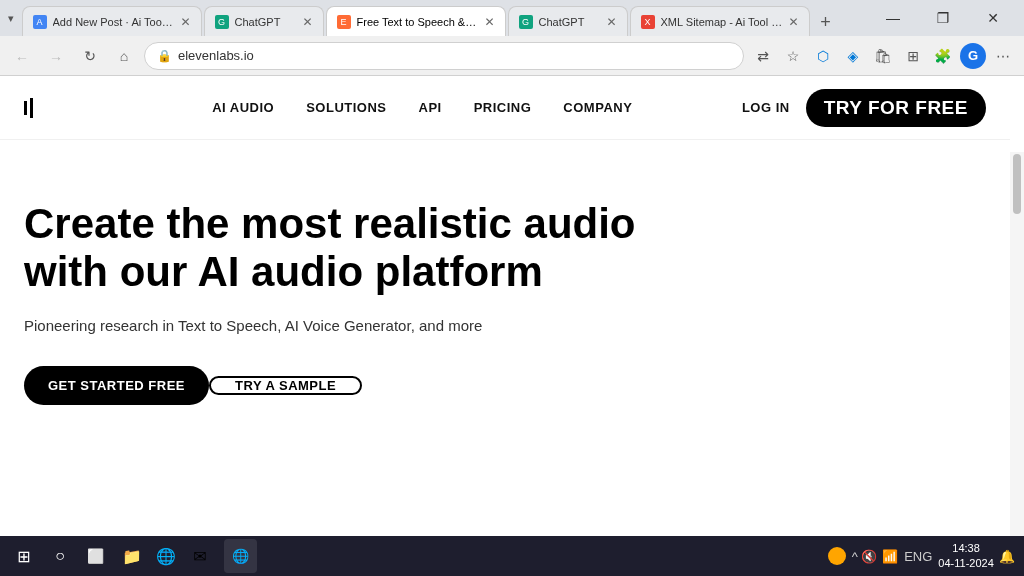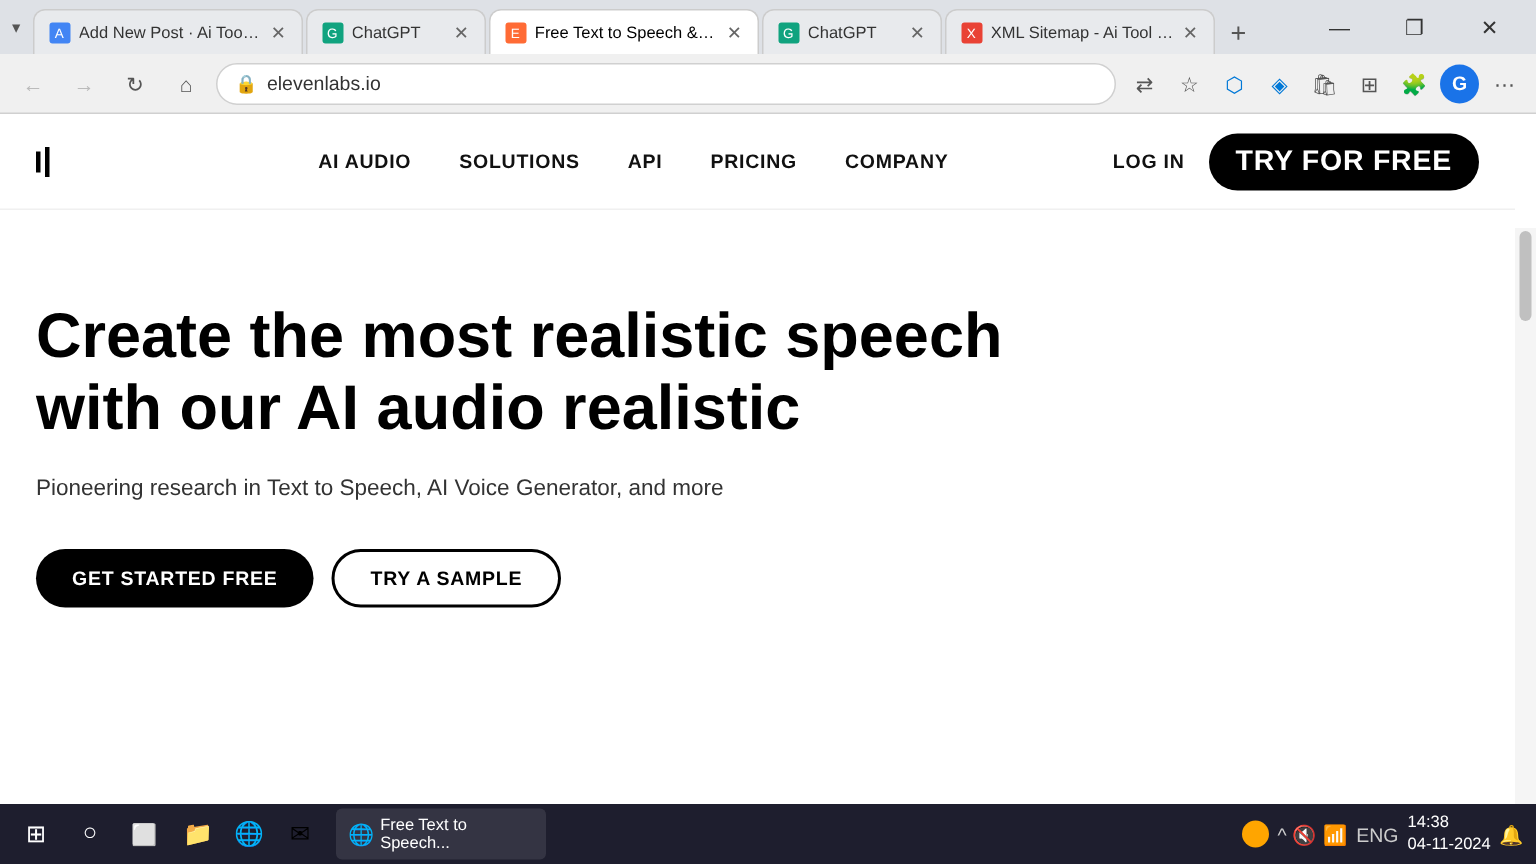--- a/index.html
+++ b/index.html
@@ -283,21 +283,21 @@
     }
 
     .hero-sub {
       font-size: 15px;
       color: #333;
       margin-bottom: 32px;
     }
 
     .hero-buttons {
       display: flex;
-      gap: 12px;
+      align-items: center;
     }
 
     .btn-primary {
       background: #000;
       color: #fff;
       border: none;
       border-radius: 24px;
       padding: 12px 24px;
       font-size: 13px;
       font-weight: 700;
@@ -377,21 +377,21 @@
       align-items: center;
       gap: 6px;
     }
 
     .sys-icon {
       font-size: 13px;
       color: #ccc;
     }
 
     .clock {
-      text-align: left;
+      text-align: center;
       color: #fff;
       font-size: 11px;
       line-height: 1.4;
     }
 
     .tray-icons {
       display: flex;
       align-items: center;
       gap: 4px;
     }
@@ -492,21 +492,21 @@
           <span class="nav-link">COMPANY</span>
         </div>
 
         <div class="nav-actions">
           <span class="login-btn">LOG IN</span>
           <button class="try-btn">TRY FOR FREE</button>
         </div>
       </nav>
 
       <section class="hero">
-        <h1 class="hero-title">Create the most realistic speech with our AI audio realistic</h1>
+        <h1 class="hero-title">Create the most realistic audio with our AI audio platform</h1>
         <p class="hero-sub">Pioneering research in Text to Speech, AI Voice Generator, and more</p>
         <div class="hero-buttons">
           <button class="btn-primary">GET STARTED FREE</button>
           <button class="btn-secondary">TRY A SAMPLE</button>
         </div>
       </section>
     </div>
 
     <div class="scrollbar">
       <div class="scrollbar-thumb"></div>
@@ -521,21 +521,20 @@
 
   <div class="taskbar-pinned">
     <div class="taskbar-icon" style="font-size:16px;">📁</div>
     <div class="taskbar-icon" style="font-size:16px;">🌐</div>
     <div class="taskbar-icon" style="font-size:16px;">✉</div>
   </div>
 
   <div class="taskbar-open">
     <div class="taskbar-app">
       <span style="font-size:14px;">🌐</span>
-      <span>Free Text to Speech...</span>
     </div>
   </div>
 
   <div class="taskbar-right">
     <div class="colored-dot" style="background:#ffa500;"></div>
     <div class="tray-icons">
       <span class="sys-icon">^</span>
       <span class="sys-icon">🔇</span>
       <span class="sys-icon">📶</span>
     </div>

